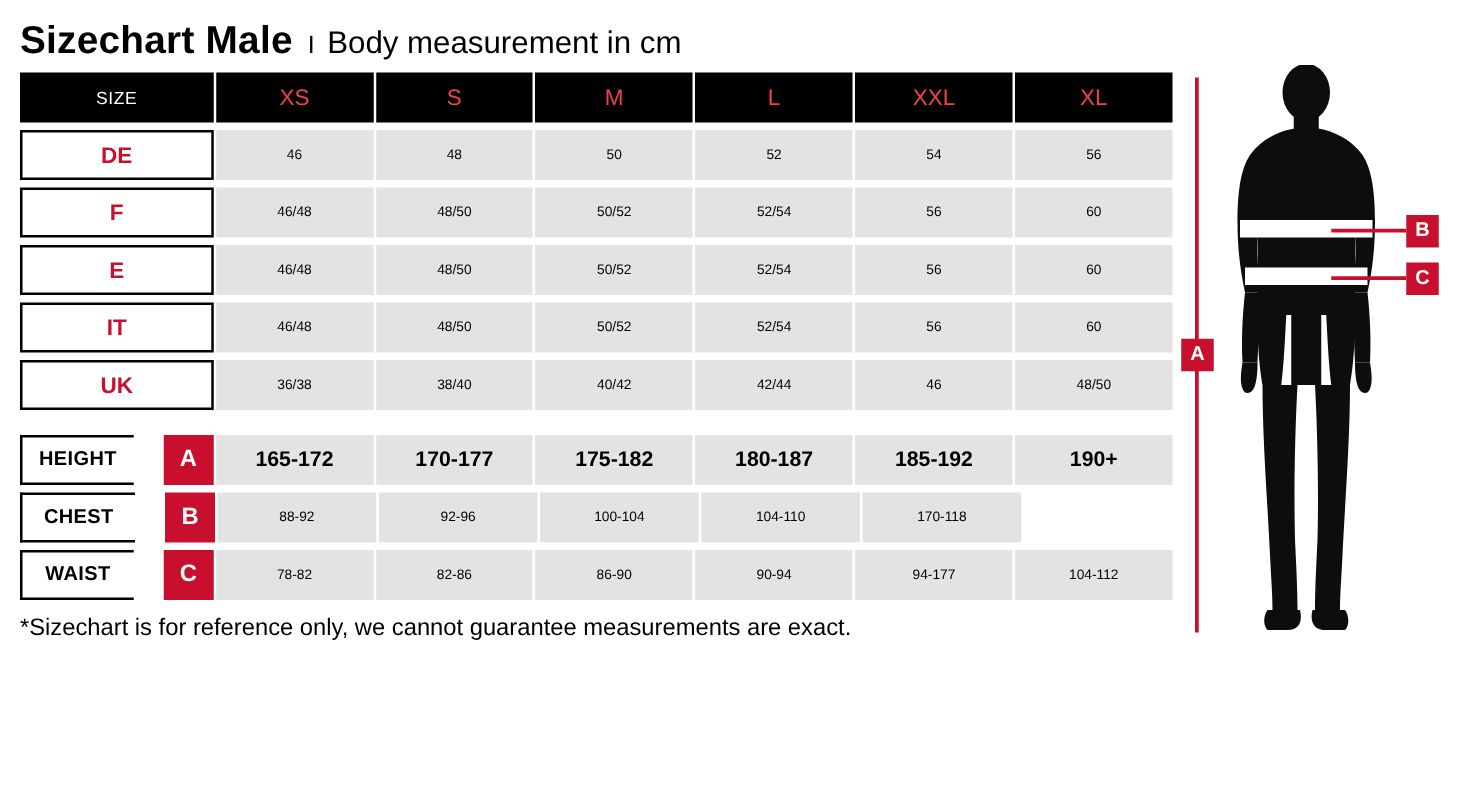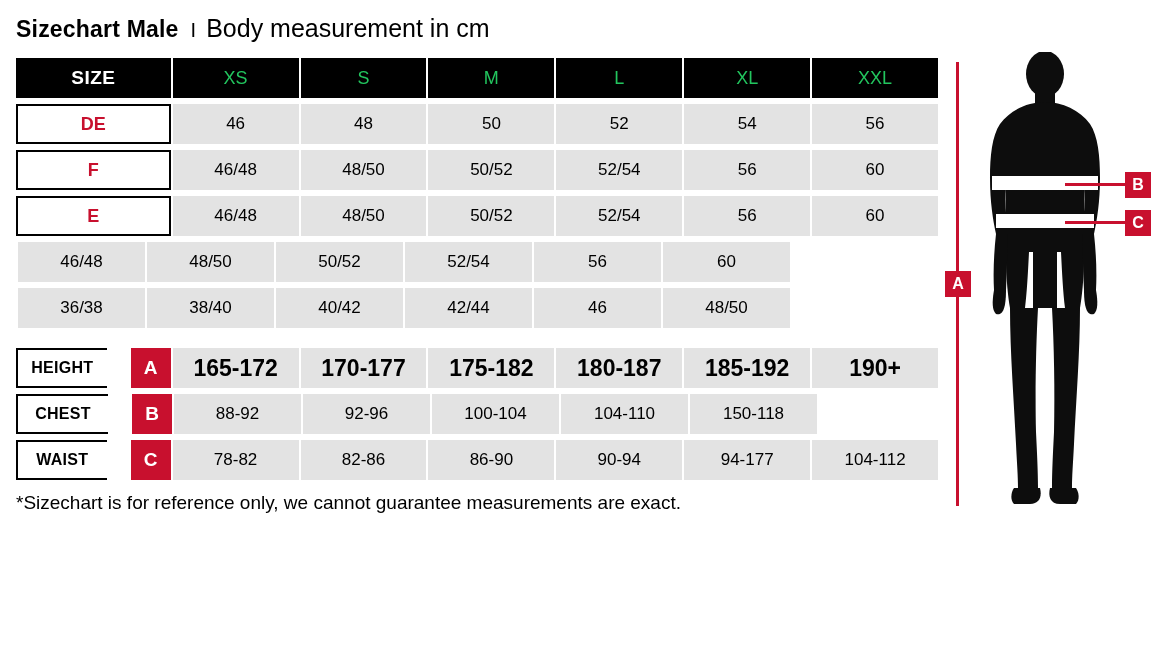--- a/index.html
+++ b/index.html
@@ -25,21 +25,21 @@
   
   .title-row {
     position: absolute;
     left: 16px;
     top: 14px;
     display: flex;
     align-items: baseline;
     white-space: nowrap;
   }
   .title-main {
-    font-size: 23px;
+    font-size: 31px;
     font-weight: bold;
     letter-spacing: 0.2px;
   }
   .title-sep {
     font-size: 20px;
     font-weight: normal;
     margin: 0 10px 0 12px;
   }
   .title-sub {
     font-size: 25px;
@@ -61,22 +61,22 @@
   .gap {
     height: 14px;
   }
 
   .label-cell {
     width: 156px;
     box-sizing: border-box;
     display: flex;
     align-items: center;
     justify-content: center;
-    font-size: 19px;
-    font-weight: bold;
+    font-size: 14px;
+    font-weight: normal;
   }
   .label-cell.header {
     background: #000;
     color: #fff;
     letter-spacing: 0.5px;
   }
   .label-cell.country {
     background: #fff;
     border: 2px solid #000;
     color: #c8102e;
@@ -113,31 +113,31 @@
     font-weight: bold;
   }
 
   .data-cell {
     width: 127px;
     margin-left: 2px;
     box-sizing: border-box;
     display: flex;
     align-items: center;
     justify-content: center;
-    font-size: 17px;
+    font-size: 11px;
     background: #e3e3e3;
   }
   .data-cell.header {
     background: #000;
-    color: #22c55e;
+    color: #ef4444;
     font-size: 18px;
   }
   .data-cell.bold {
     font-weight: bold;
-    font-size: 23px;
+    font-size: 17px;
   }
   .label-cell, .meas-label {
     margin-right: 0;
   }
   .row > .data-cell:first-of-type {
     margin-left: 2px;
   }
 
   .footnote {
     position: absolute;
@@ -204,22 +204,22 @@
   </div>
 
   <div class="table">
 
     <div class="row">
       <div class="label-cell header">SIZE</div>
       <div class="data-cell header">XS</div>
       <div class="data-cell header">S</div>
       <div class="data-cell header">M</div>
       <div class="data-cell header">L</div>
+      <div class="data-cell header">XXL</div>
       <div class="data-cell header">XL</div>
-      <div class="data-cell header">XXL</div>
     </div>
 
     <div class="row">
       <div class="label-cell country">DE</div>
       <div class="data-cell">46</div>
       <div class="data-cell">48</div>
       <div class="data-cell">50</div>
       <div class="data-cell">52</div>
       <div class="data-cell">54</div>
       <div class="data-cell">56</div>
@@ -239,29 +239,31 @@
       <div class="label-cell country">E</div>
       <div class="data-cell">46/48</div>
       <div class="data-cell">48/50</div>
       <div class="data-cell">50/52</div>
       <div class="data-cell">52/54</div>
       <div class="data-cell">56</div>
       <div class="data-cell">60</div>
     </div>
 
     <div class="row">
+      <div class="label-cell country">IT</div>
       <div class="data-cell">46/48</div>
       <div class="data-cell">48/50</div>
       <div class="data-cell">50/52</div>
       <div class="data-cell">52/54</div>
       <div class="data-cell">56</div>
       <div class="data-cell">60</div>
     </div>
 
     <div class="row">
+      <div class="label-cell country">UK</div>
       <div class="data-cell">36/38</div>
       <div class="data-cell">38/40</div>
       <div class="data-cell">40/42</div>
       <div class="data-cell">42/44</div>
       <div class="data-cell">46</div>
       <div class="data-cell">48/50</div>
     </div>
 
     <div class="gap"></div>
 
@@ -280,21 +282,21 @@
 
     <div class="row">
       <div class="meas-label">
         <div class="text">CHEST</div>
         <div class="badge">B</div>
       </div>
       <div class="data-cell">88-92</div>
       <div class="data-cell">92-96</div>
       <div class="data-cell">100-104</div>
       <div class="data-cell">104-110</div>
-      <div class="data-cell">150-118</div>
+      <div class="data-cell">170-118</div>
     </div>
 
     <div class="row">
       <div class="meas-label">
         <div class="text">WAIST</div>
         <div class="badge">C</div>
       </div>
       <div class="data-cell">78-82</div>
       <div class="data-cell">82-86</div>
       <div class="data-cell">86-90</div>

